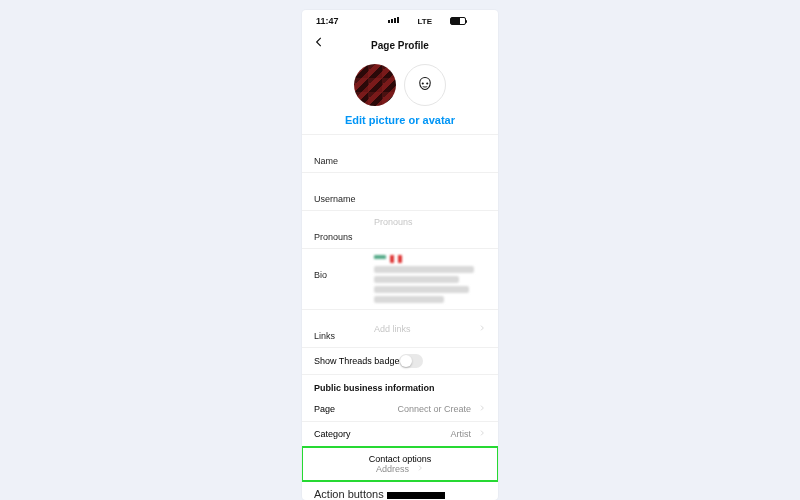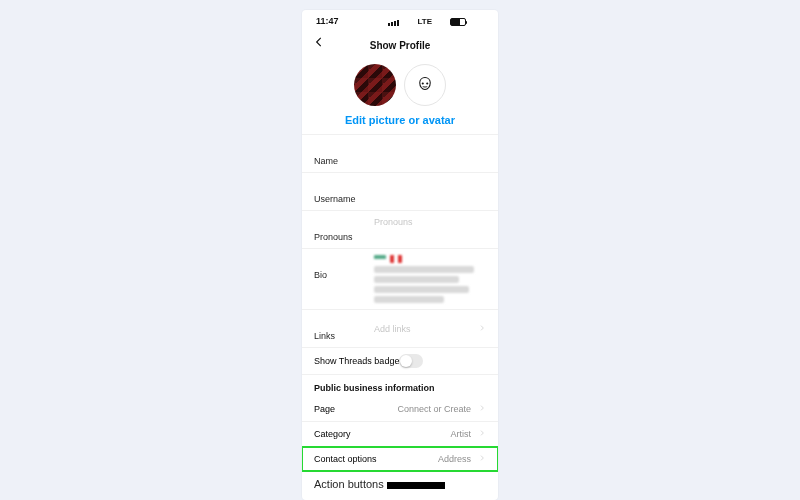--- a/index.html
+++ b/index.html
@@ -1,19 +1,19 @@
 <!DOCTYPE html>
 <html><head>
   <meta charset="utf-8">
   <style>
     * { margin: 0; padding: 0; box-sizing: border-box; -webkit-font-smoothing: antialiased; }
     body { background: #eef1f8; width: 800px; height: 500px; overflow: hidden; font-family: -apple-system, BlinkMacSystemFont, "Segoe UI", Helvetica, Arial, sans-serif; display: flex; justify-content: center; padding-top: 10px; }
     .phone { width: 196px; background: #fff; border-radius: 4px; overflow: hidden; box-shadow: 0 0 0 1px rgba(0,0,0,0.02); }
     .statusbar { display: flex; justify-content: space-between; align-items: center; height: 22px; padding: 0 14px; font-size: 9px; font-weight: 600; color: #111; }
-    .statusbar-right { display: flex; align-items: flex-end; gap: 18px; }
+    .statusbar-right { display: flex; align-items: flex-start; gap: 18px; }
     .sig-bars { display: flex; align-items: flex-end; gap: 1px; }
     .sig-bars span { width: 2px; background: #111; display: inline-block; }
     .sig-bars span:nth-child(1){height:3px}.sig-bars span:nth-child(2){height:4px}.sig-bars span:nth-child(3){height:5px}.sig-bars span:nth-child(4){height:6px}
     .battery { width: 16px; height: 8px; border: 1px solid #111; border-radius: 2px; position: relative; display: flex; align-items: center; }
     .battery::after { content:""; position:absolute; right:-2px; top:2px; width:1px; height:3px; background:#111; border-radius:0 1px 1px 0; }
     .battery-fill { width: 62%; height: 100%; background: #111; }
     .navbar { display: flex; align-items: center; justify-content: center; position: relative; height: 26px; }
     .navbar-title { font-size: 10px; font-weight: 700; color: #111; }
     .back { position: absolute; left: 10px; top: 3px; }
     .back svg { width: 14px; height: 14px; stroke:#111; stroke-width:2; fill:none; }
@@ -34,21 +34,21 @@
     .blurbar { height: 7px; background: #d9d9d9; border-radius: 2px; filter: blur(1px); }
     .bio-blobs { display:flex; flex-direction:column; gap:3px; }
     .bio-top { display:flex; gap:4px; }
     .bio-flag { width:12px; height:8px; border-radius:1px; filter: blur(1px); }
     .toggle-row { display:flex; align-items:center; justify-content:flex-start; padding: 6px 12px; font-size:9px; }
     .toggle { width: 24px; height: 14px; background: #e9e9e9; border-radius: 8px; position: relative; }
     .toggle-knob { position:absolute; left:1px; top:1px; width:12px; height:12px; background:#fff; border-radius:50%; box-shadow:0 1px 2px rgba(0,0,0,.25); }
     .section-title { font-size: 9px; font-weight: 700; padding: 8px 12px 4px; color:#111; }
     .biz-row { display:flex; justify-content:space-between; align-items:center; padding: 7px 12px; font-size:9px; }
     .biz-value { color:#8e8e8e; display:flex; align-items:center; gap:3px; }
-    .highlight { outline: 2px solid #26d932; outline-offset: -1px; }
+    .highlight { outline: 2px solid #26d932; outline-offset: -1px; flex-direction: column; }
     .cutoff { padding: 6px 12px 0; font-size:11px; display:flex; justify-content:space-between; align-items:center; }
     .blackbar { width: 58px; height: 7px; background: #000; display:inline-block; vertical-align:middle; }
   </style>
 </head>
 <body>
 
 <div class="phone">
 
   <div class="statusbar">
     <span>11:47</span>
@@ -66,21 +66,21 @@
       <span style="font-size:7px;position:relative;left:-13px;color:#fff;width:0;">62</span>
     </div>
   </div>
 
   <div class="navbar">
     <span class="back">
       <svg viewBox="0 0 24 24">
           <polyline points="15 5 8 12 15 19"></polyline>
         </svg>
     </span>
-    <span class="navbar-title">Show Profile</span>
+    <span class="navbar-title">Page Profile</span>
   </div>
 
   <div class="avatar-row">
     <div class="avatar-main"></div>
     <div class="avatar-secondary">
       <svg viewBox="0 0 24 24">
           <path d="M12 2c4 0 7 3 7 7 0 5-3 9-7 9s-7-4-7-9c0-4 3-7 7-7z"></path>
           <circle cx="9" cy="10" r=".7" fill="#111"></circle>
           <circle cx="15" cy="10" r=".7" fill="#111"></circle>
           <path d="M9 14c1 1 5 1 6 0"></path>

